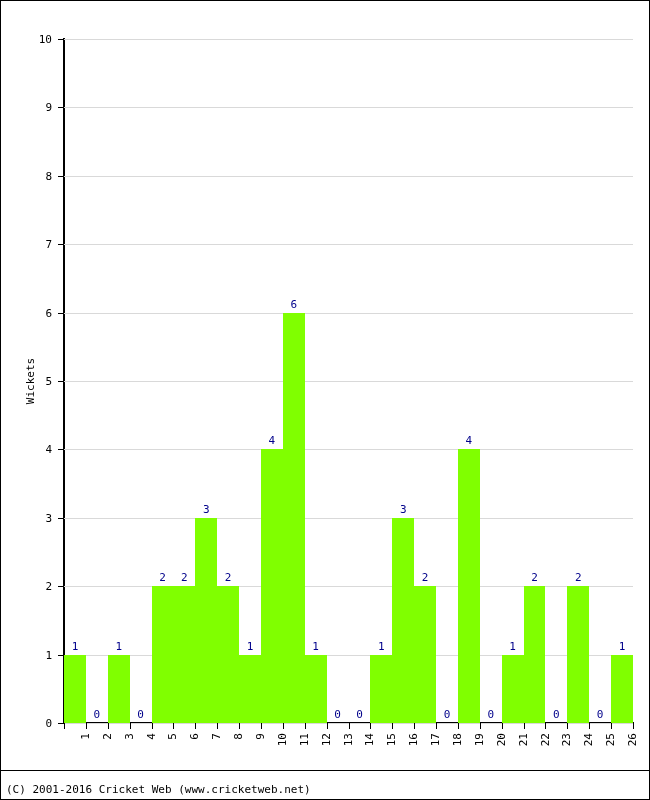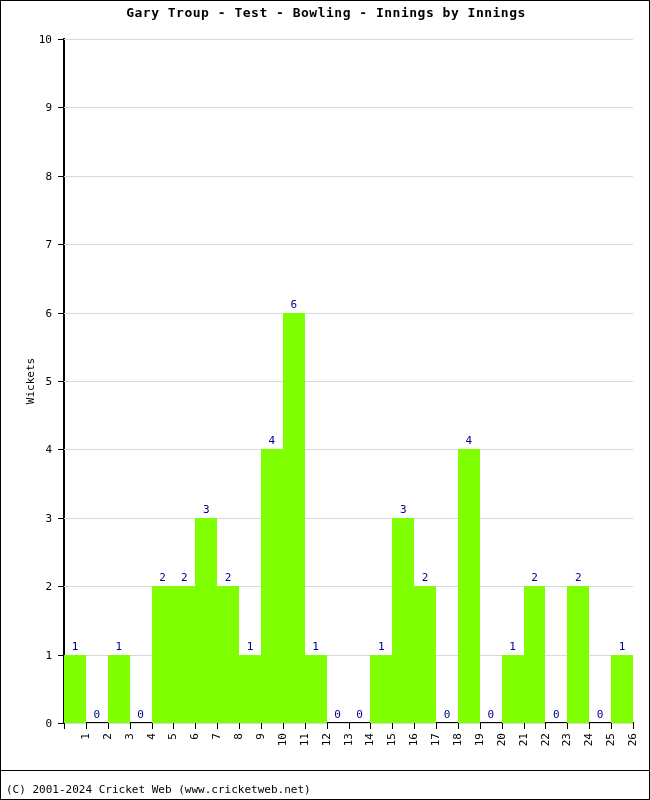--- a/index.html
+++ b/index.html
@@ -156,21 +156,20 @@
     font-size: 11px;
     color: #000000;
     white-space: nowrap;
   }
 </style>
 </head>
 <body>
 
 <div id="page">
 
-  <div id="chart-title">Gary Troup - Test - Bowling - Innings by Innings</div>
 
   <div id="axis-left"></div>
   <div id="axis-bottom"></div>
 
   <div id="plot-area">
     <div id="y-axis-title">Wickets</div>
     <div id="grid-layer">
         <div class="gridline" style="top: 684px;"></div>
         <div class="gridline" style="top: 615.6px;"></div>
         <div class="gridline" style="top: 547.2px;"></div>
@@ -307,15 +306,15 @@
         <div class="xlabel" style="left: 475.519px;">22</div>
         <div class="xlabel" style="left: 497.404px;">23</div>
         <div class="xlabel" style="left: 519.288px;">24</div>
         <div class="xlabel" style="left: 541.173px;">25</div>
         <div class="xlabel" style="left: 563.058px;">26</div>
       </div>
   </div>
 
 
   <div id="footer-rule"></div>
-  <div id="footer-text">(C) 2001-2024 Cricket Web (www.cricketweb.net)</div>
+  <div id="footer-text">(C) 2001-2016 Cricket Web (www.cricketweb.net)</div>
 
 </div>
 
 </body></html>

